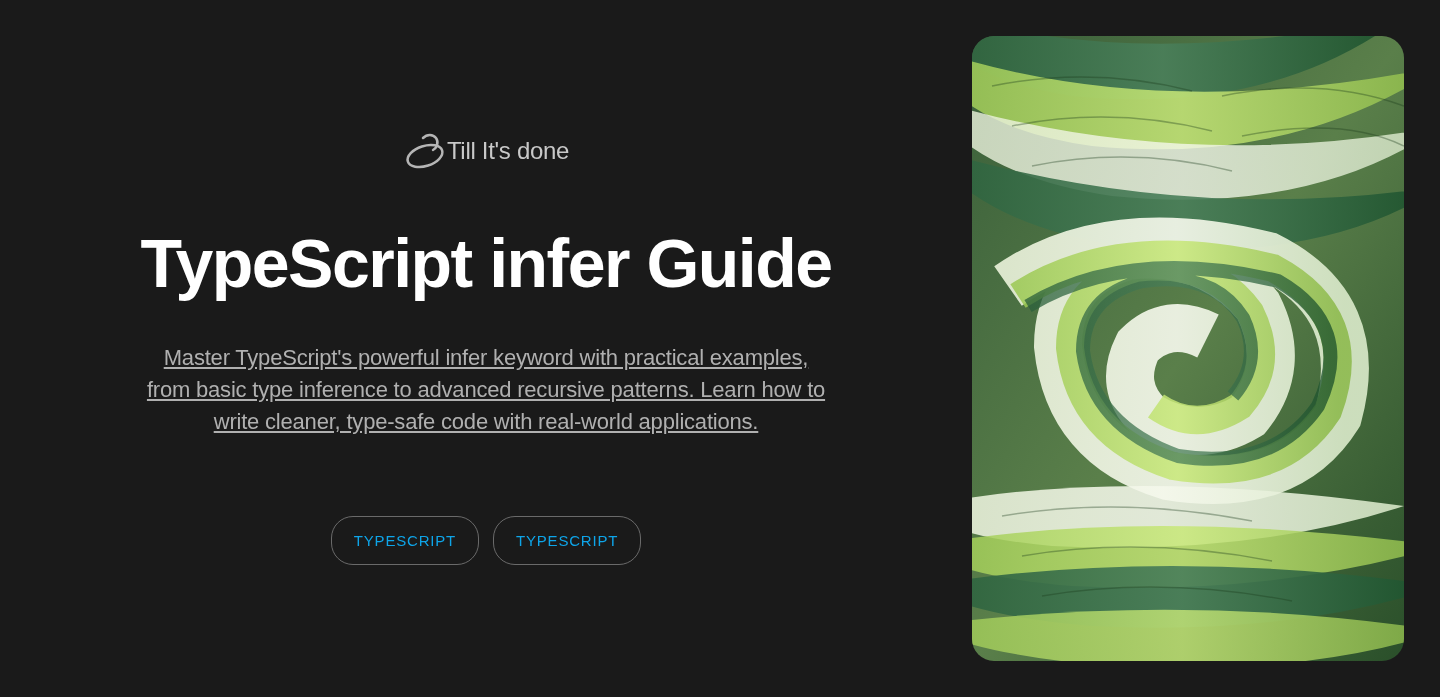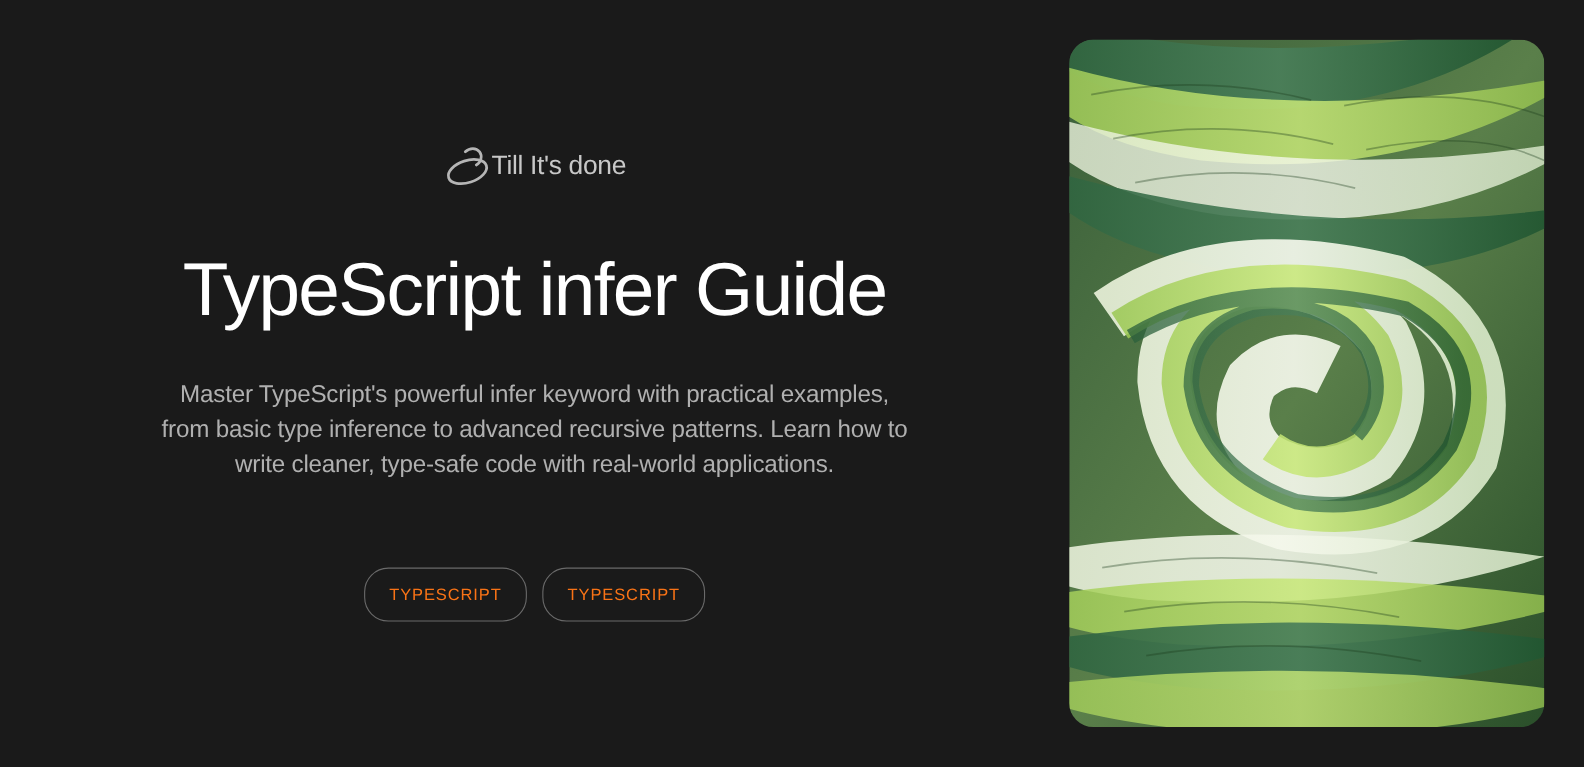--- a/index.html
+++ b/index.html
@@ -46,45 +46,46 @@
   }
   .brand-text {
     color: #c8c8c8;
     font-size: 24px;
     font-weight: 400;
     letter-spacing: -0.3px;
   }
   .title {
     color: #ffffff;
     font-size: 68px;
-    font-weight: 400;
+    font-weight: 700;
     letter-spacing: -1.5px;
     margin-bottom: 42px;
     line-height: 1.05;
   }
   .description {
     color: #b0b0b0;
     font-size: 22px;
     font-weight: 400;
     line-height: 1.45;
     letter-spacing: -0.2px;
     margin-bottom: 78px;
     padding: 0 20px;
+    text-decoration: underline;
   }
   .tags {
     display: flex;
     gap: 14px;
     justify-content: center;
     flex-wrap: wrap;
   }
   .tag {
     border: 1px solid #6a6a6a;
     border-radius: 22px;
     padding: 15px 22px;
-    color: #f97316;
+    color: #0ea5e9;
     font-size: 15px;
     font-weight: 400;
     letter-spacing: 0.8px;
     background: transparent;
     cursor: pointer;
     text-transform: uppercase;
   }
   .right-panel {
     width: 432px;
     height: 625px;

